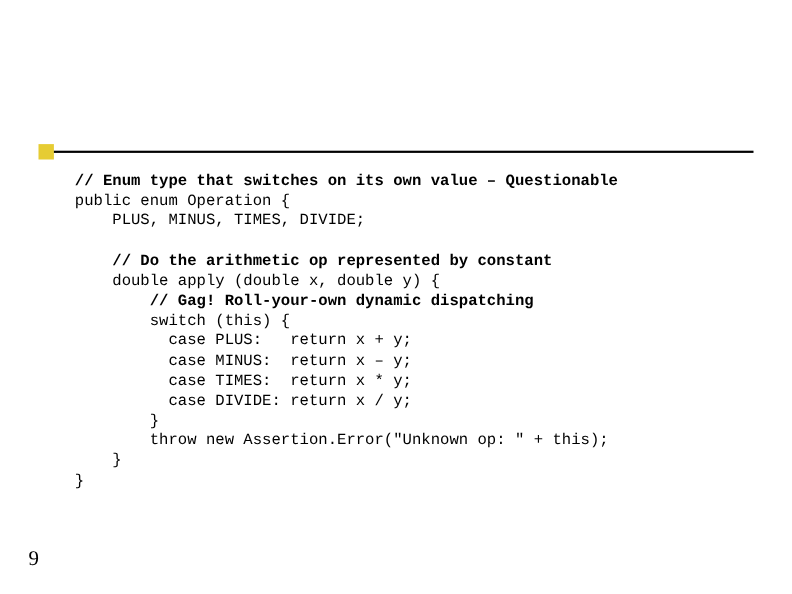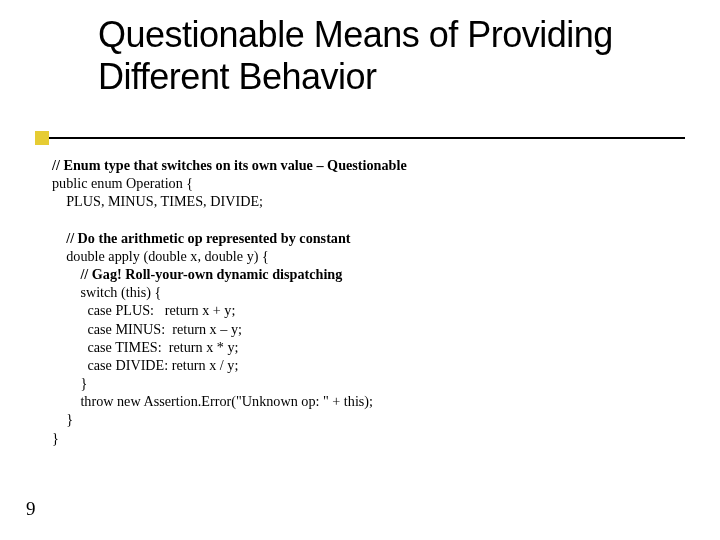--- a/index.html
+++ b/index.html
@@ -3,33 +3,30 @@
 <meta charset="utf-8">
 <style>
   * { margin: 0; padding: 0; box-sizing: border-box; }
   html, body { width: 720px; height: 540px; background: #fff; font-family: Verdana, Geneva, sans-serif; color: #000; overflow: hidden; }
   .slide { position: relative; width: 720px; height: 540px; }
   .title-block { position: absolute; left: 98px; top: 14px; width: 600px; }
   .title { font-size: 36px; line-height: 1.18; font-weight: 400; font-family: Verdana, Geneva, sans-serif; letter-spacing: -0.5px; }
   .rule-wrap { position: absolute; left: 35px; top: 131px; width: 650px; height: 14px; }
   .accent-box { position: absolute; left: 0; top: 0; width: 14px; height: 14px; background: #e6cc33; }
   .rule-line { position: absolute; left: 14px; right: 0; top: 6px; height: 2px; background: #000; }
-  .code-area { position: absolute; left: 52px; top: 156px; font-family: Liberation Serif, serif; font-size: 14.2px; line-height: 1.28; white-space: pre; color: #000; }
+  .code-area { position: absolute; left: 68px; top: 156px; font-family: Liberation Mono, monospace; font-size: 14.2px; line-height: 1.28; white-space: pre; color: #000; }
   .code-area .b { font-weight: bold; }
   .page-num { position: absolute; left: 26px; bottom: 20px; font-family: "Comic Sans MS", "Comic Sans", cursive; font-size: 19px; }
   .footer { position: absolute; right: 26px; bottom: 22px; font-family: Verdana, Geneva, sans-serif; font-size: 13px; }
 </style>
 </head>
 <body>
 
 <div class="slide">
 
-  <div class="title-block">
-    <div class="title">Questionable Means of Providing Different Behavior</div>
-  </div>
 
   <div class="rule-wrap">
     <div class="accent-box"></div>
     <div class="rule-line"></div>
   </div>
 
   <div class="code-area"><span class="b">// Enum type that switches on its own value – Questionable</span>
 <span>public enum Operation {</span>
 <span>    PLUS, MINUS, TIMES, DIVIDE;</span>
 <span></span>

